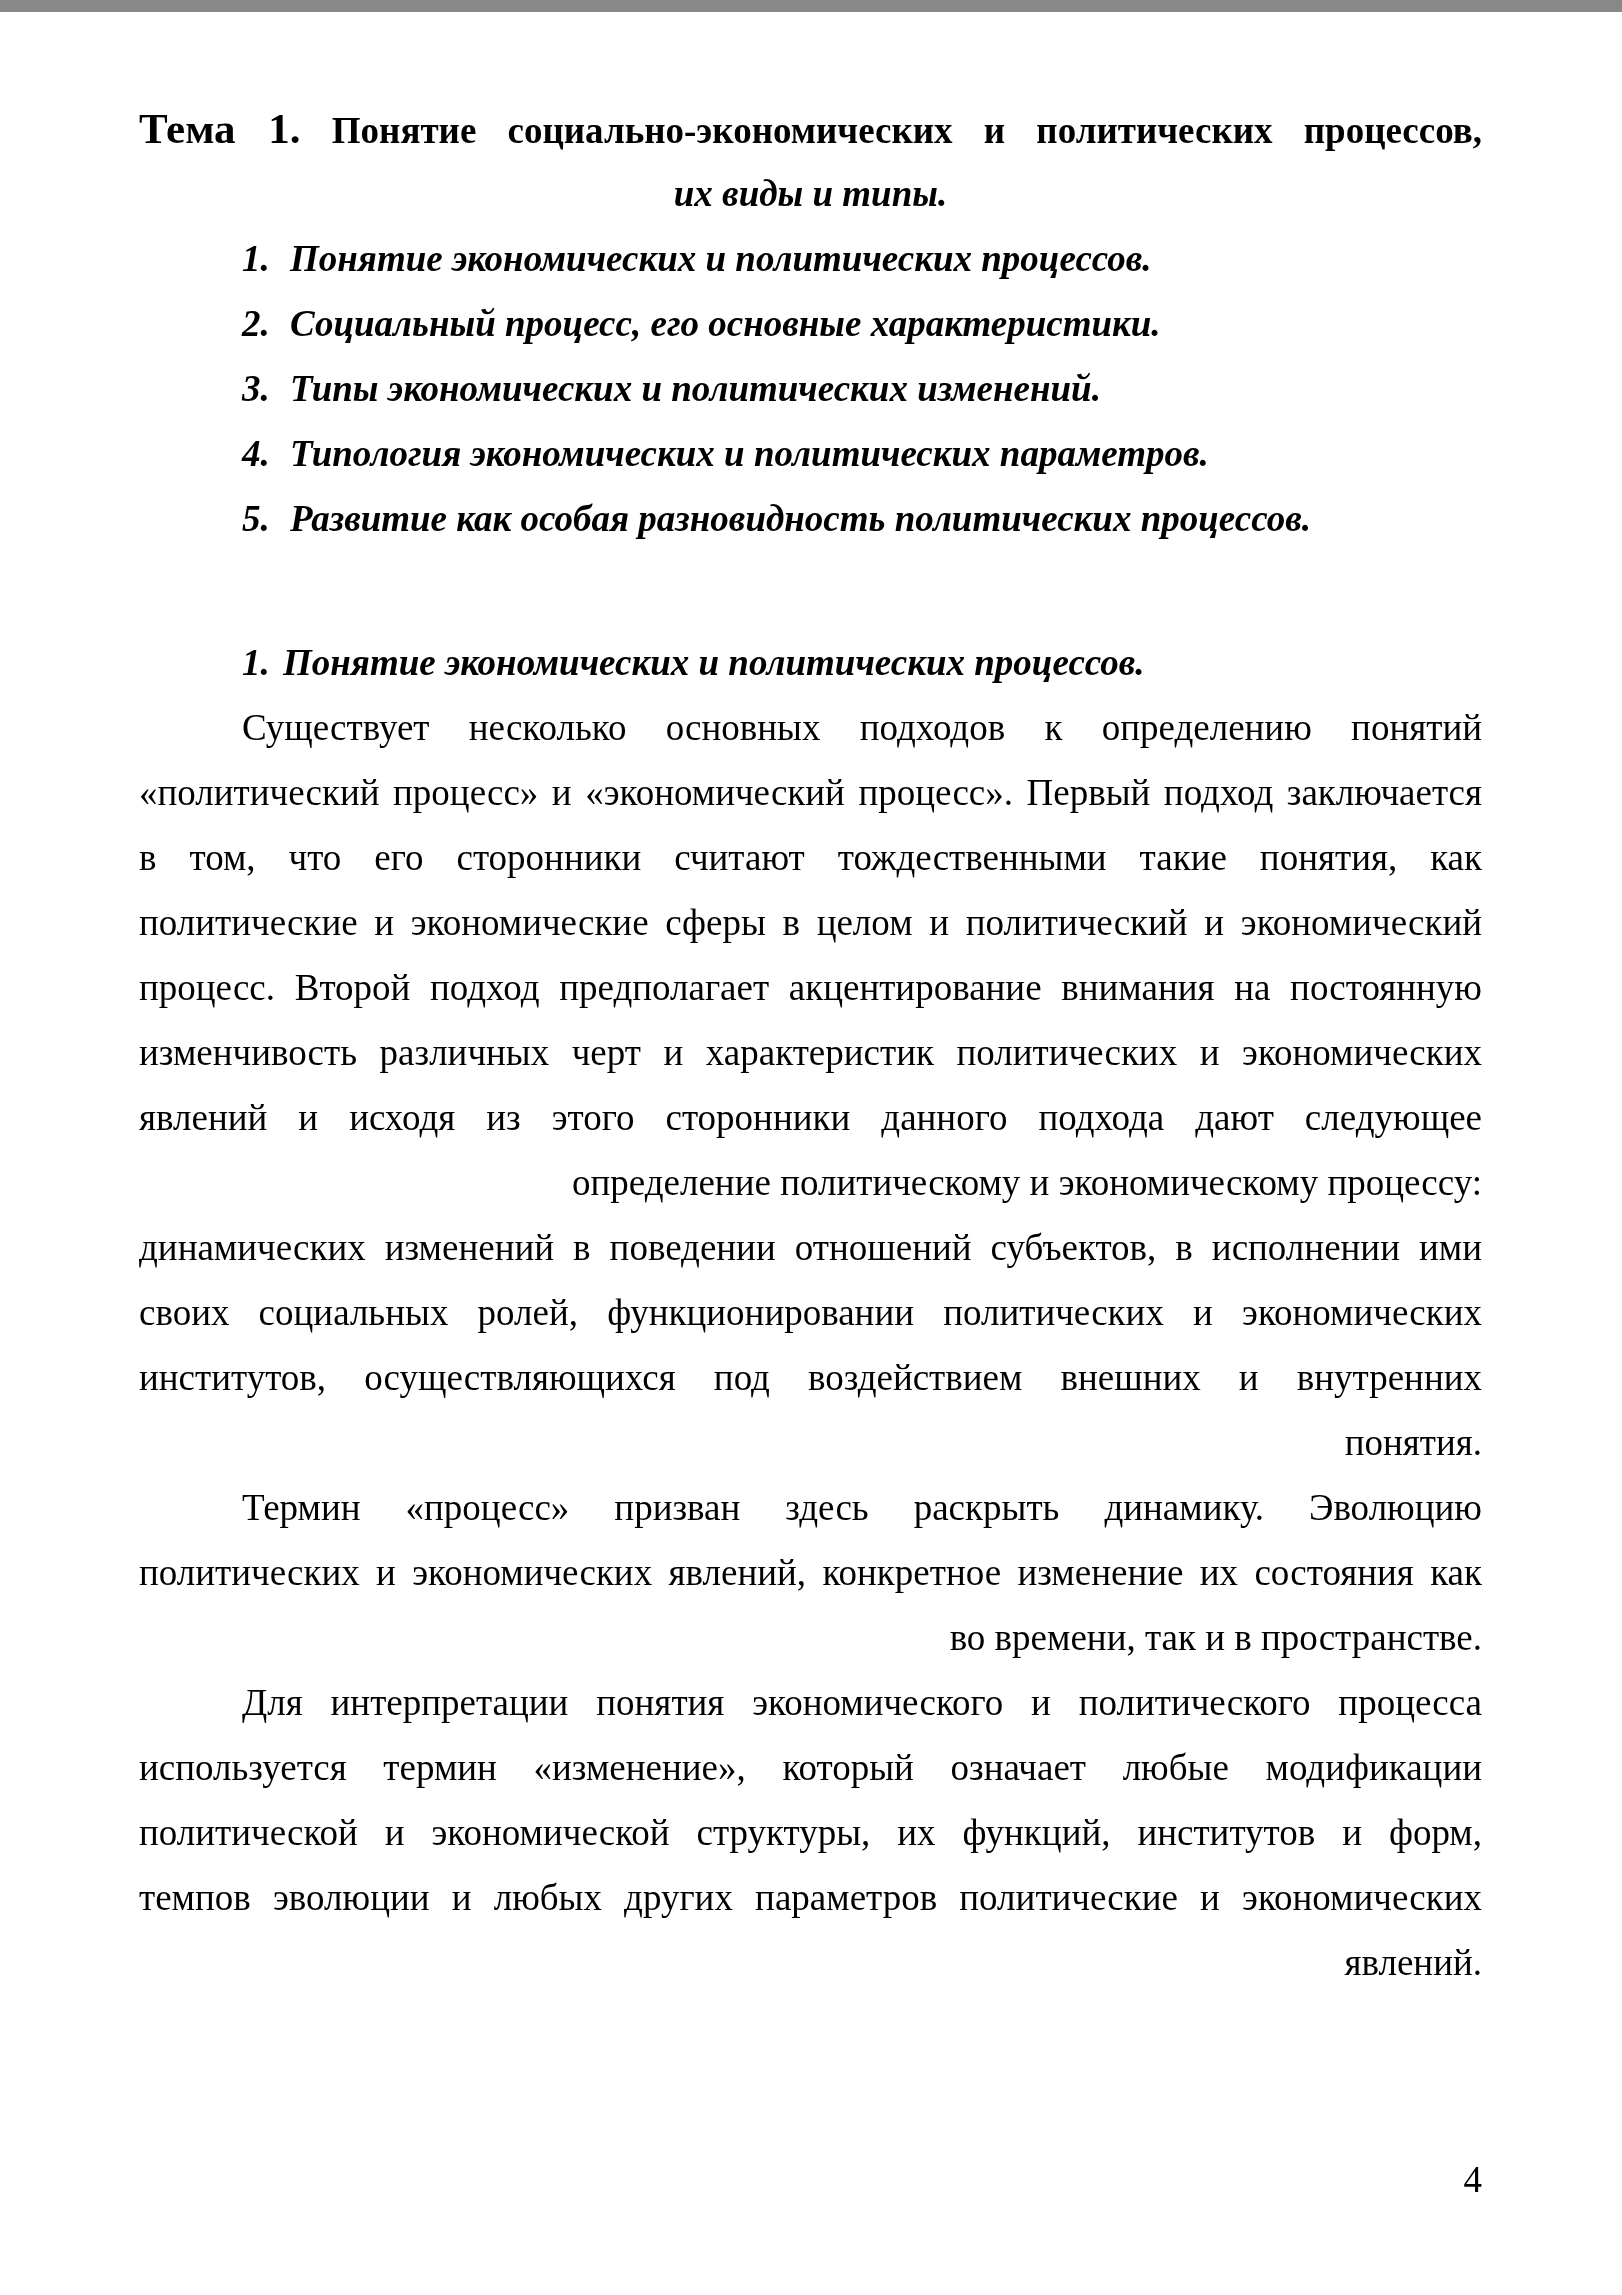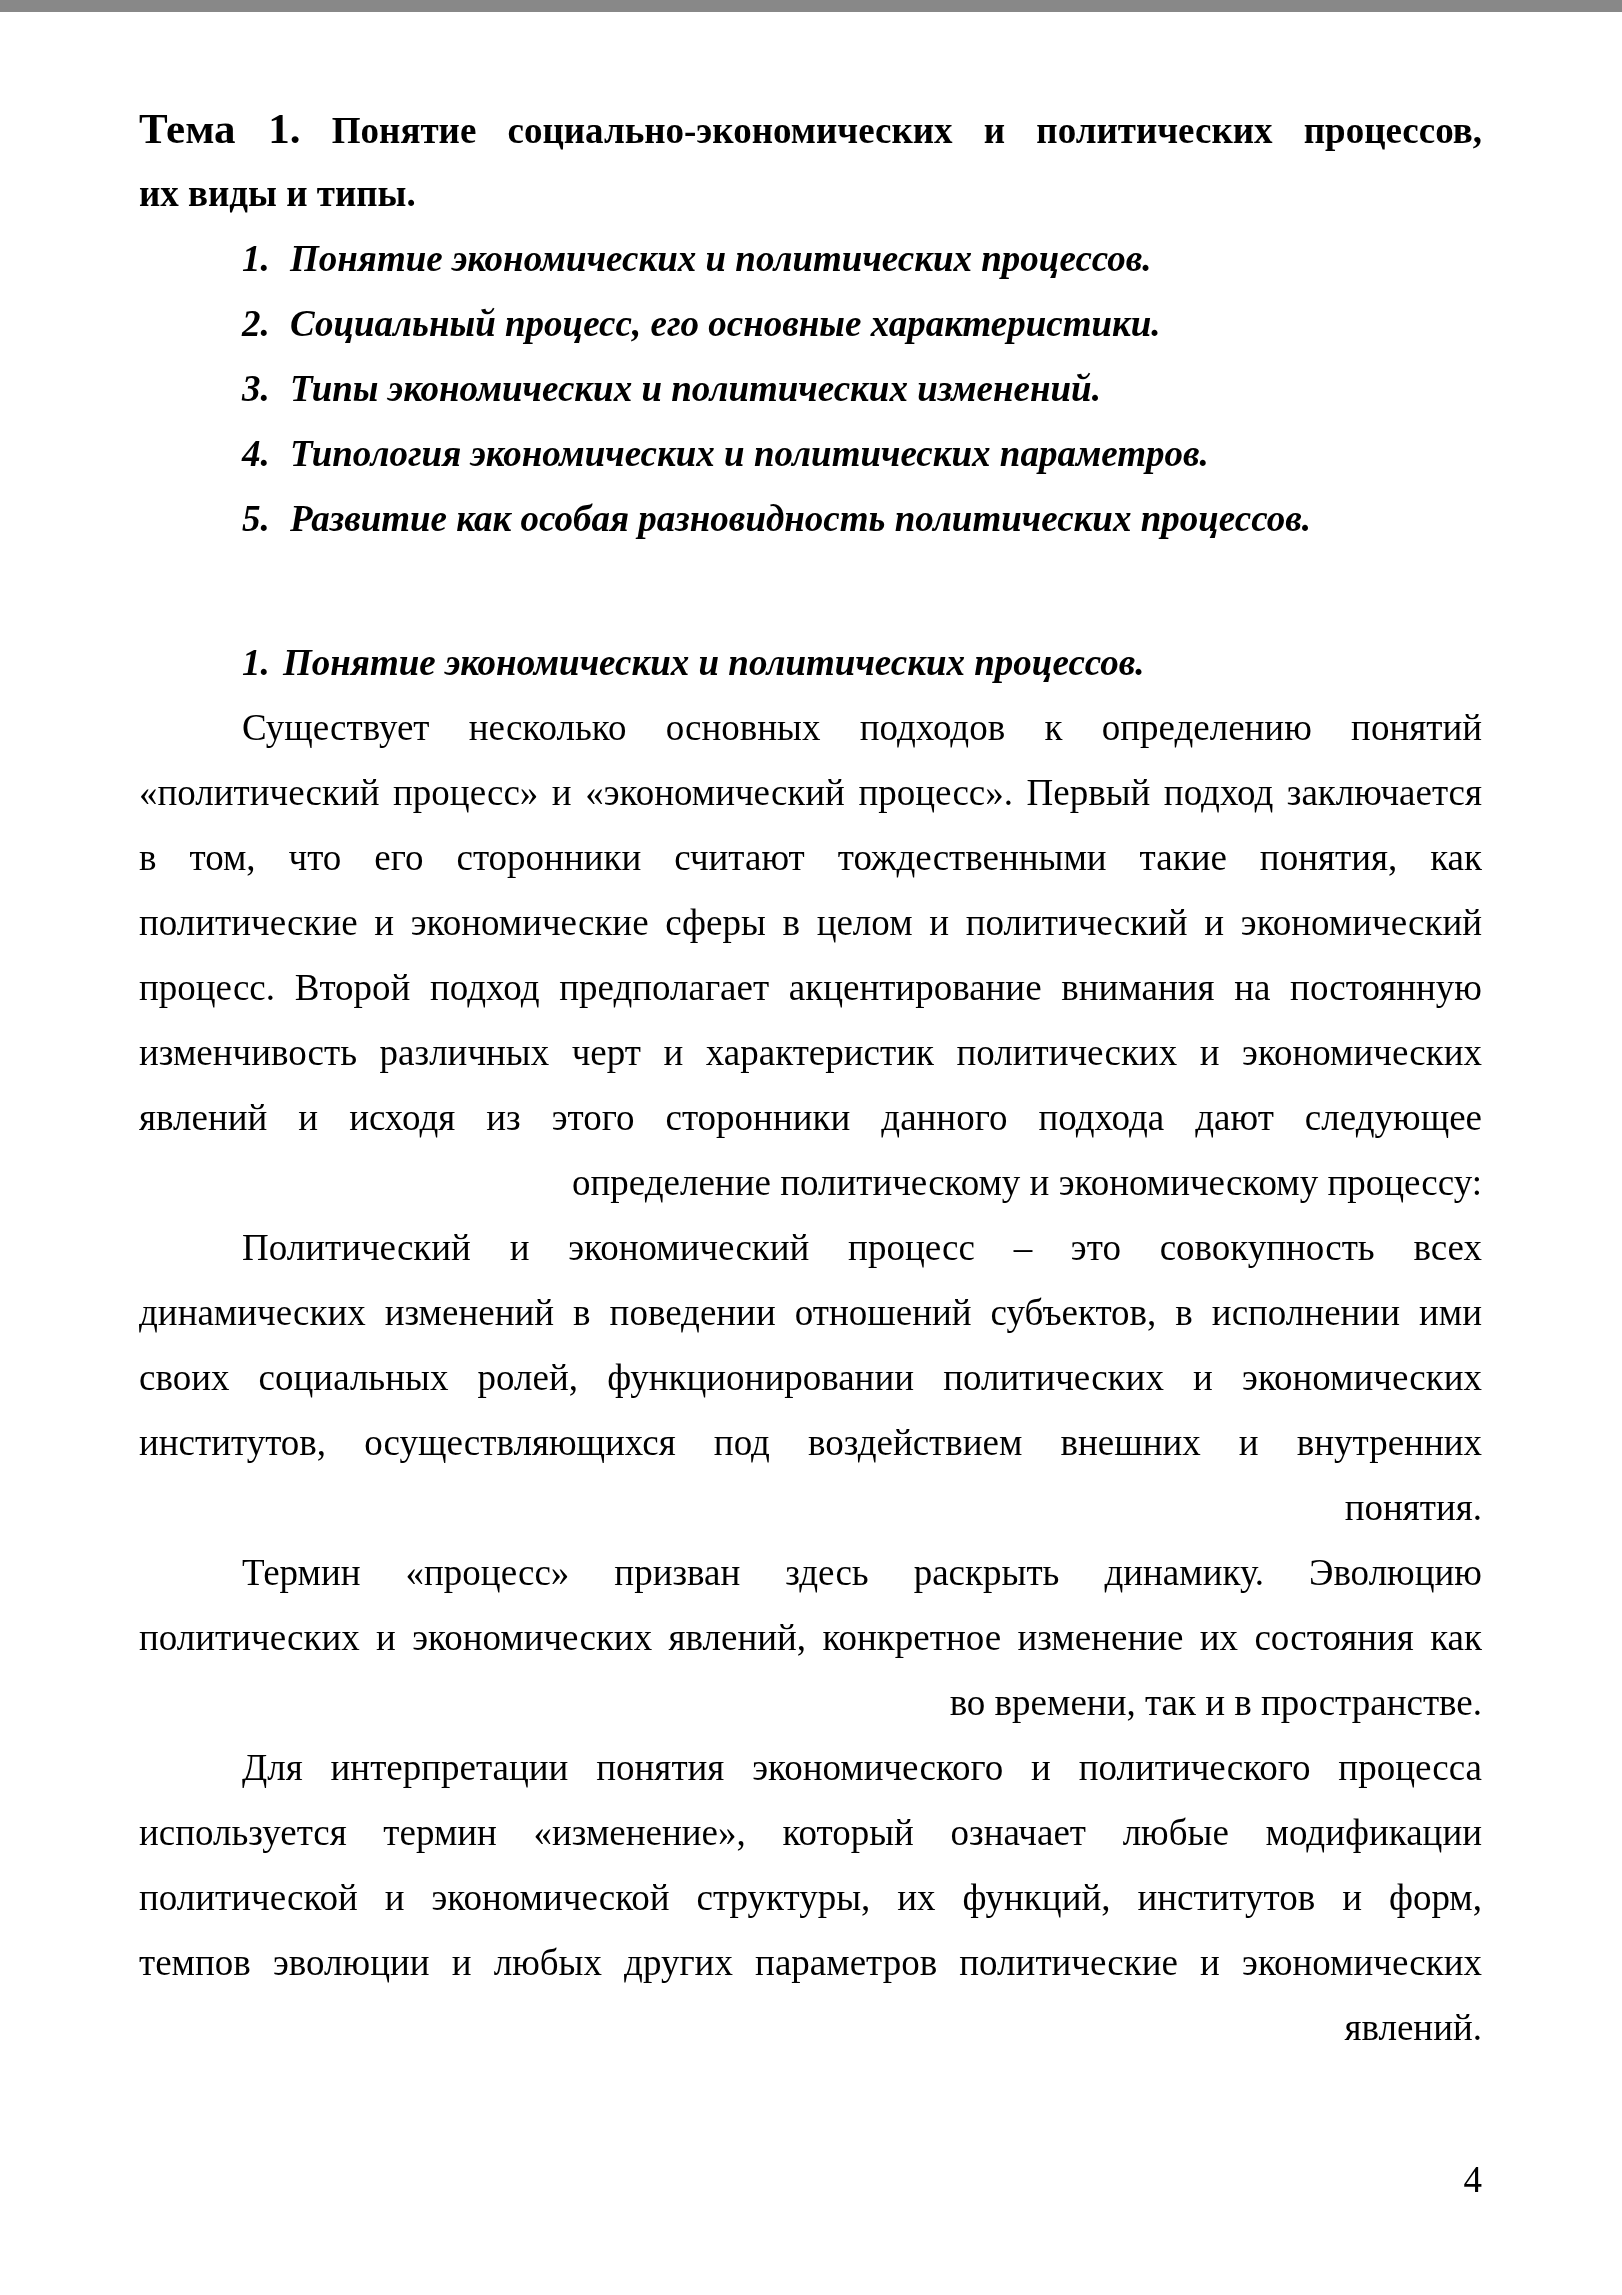--- a/index.html
+++ b/index.html
@@ -21,21 +21,21 @@
     top: 84px;
     width: 1343px;
   }
   .line { height: 65px; }
   .jline { text-align: justify; text-align-last: justify; }
 
   
   .title { font-weight: bold; }
   .title-lead { font-size: 43px; line-height: 65px; }
   .title-rest { font-size: 37px; line-height: 65px; }
-  .title-l2 { text-align: left; white-space: nowrap; }
+  .title-l2 { text-align: center; white-space: nowrap; font-style: italic; }
 
   
   .toc-item {
     height: 65px;
     padding-left: 103px;
     font-weight: bold;
     font-style: italic;
     white-space: nowrap;
   }
   .toc-item .num { display: inline-block; width: 48px; }
@@ -93,21 +93,20 @@
           <div class="line first">Существует несколько основных подходов к определению понятий</div>
           <div class="line">«политический процесс» и «экономический процесс». Первый подход заключается</div>
           <div class="line">в том, что его сторонники считают тождественными такие понятия, как</div>
           <div class="line">политические и экономические сферы в целом и политический и экономический</div>
           <div class="line">процесс. Второй подход предполагает акцентирование внимания на постоянную</div>
           <div class="line">изменчивость различных черт и характеристик политических и экономических</div>
           <div class="line">явлений и исходя из этого сторонники данного подхода дают следующее</div>
           <div class="line last">определение политическому и экономическому процессу:</div>
         </div>
         <div class="para">
-          <div class="line first">Политический и экономический процесс – это совокупность всех</div>
           <div class="line">динамических изменений в поведении отношений субъектов, в исполнении ими</div>
           <div class="line">своих социальных ролей, функционировании политических и экономических</div>
           <div class="line">институтов, осуществляющихся под воздействием внешних и внутренних</div>
           <div class="line last">понятия.</div>
         </div>
         <div class="para">
           <div class="line first">Термин «процесс» призван здесь раскрыть динамику. Эволюцию</div>
           <div class="line">политических и экономических явлений, конкретное изменение их состояния как</div>
           <div class="line last">во времени, так и в пространстве.</div>
         </div>

